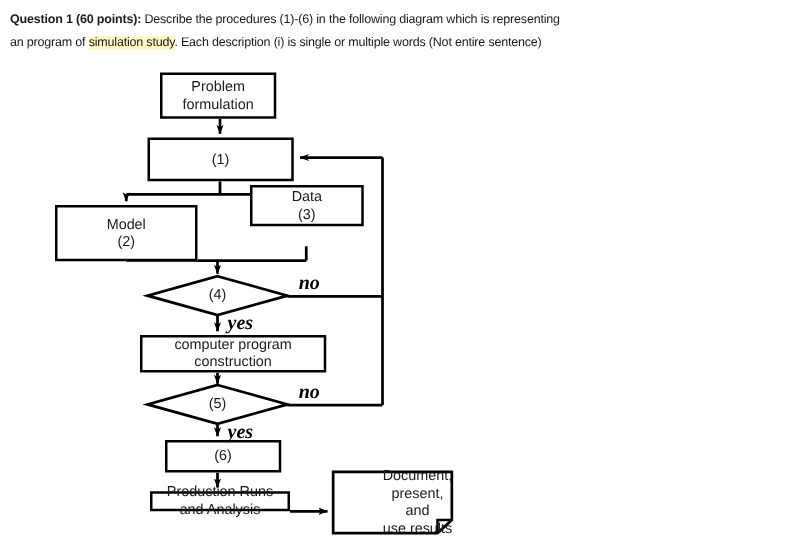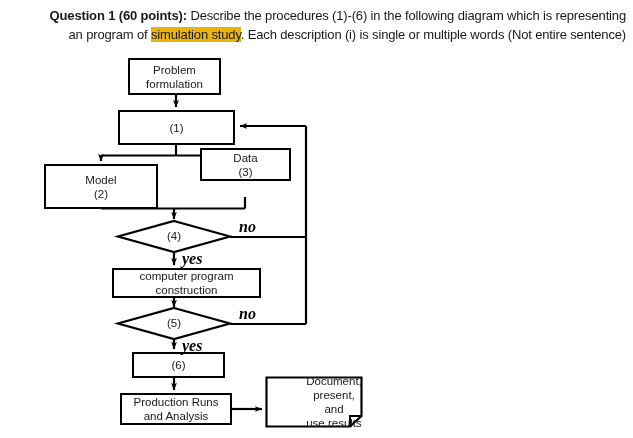--- a/index.html
+++ b/index.html
@@ -15,29 +15,28 @@
     color: #1a1a1a;
     overflow: hidden;
   }
 
   
   #question-text {
     position: absolute;
     left: 8px;
     top: 6px;
     width: 618px;
-    font-size: 13px;
+    font-size: 10px;
     line-height: 19px;
     letter-spacing: -0.15px;
     color: #1a1a1a;
-    text-align: right;
   }
   #question-text .q-bold { font-weight: bold; }
   #question-text .q-hl {
-    background: #eab308;
+    background: #fef9c3;
   }
 
   
   #flowchart {
     position: absolute;
     left: 0;
     top: 0;
     width: 633px;
     height: 438px;
   }
@@ -160,21 +159,21 @@
 (2)</div>
 
   <div class="node" id="node-data" style="left:200px; top:148px; width:91px; height:33px;">Data
 (3)</div>
 
   <div class="node" id="node-computer-program" style="left:112px; top:268px; width:149px; height:30px;">computer program
 construction</div>
 
   <div class="node" id="node-step6" style="left:132px; top:352px; width:93px; height:26px;">(6)</div>
 
-  <div class="node" id="node-production" style="left:120px; top:393px; width:112px; height:32px;">Production Runs
+  <div class="node" id="node-production" style="left:120px; top:393px; width:112px; height:16px;">Production Runs
 and Analysis</div>
 
   <div id="node-document" style="left:265px; top:376px; width:98px; height:52px;">
     <svg width="98" height="52" viewBox="0 0 98 52" style="position:absolute; left:0; top:0;">
       <path d="M1.5,1.5 L96.5,1.5 L96.5,40 L85,50.5 L1.5,50.5 Z" fill="#ffffff" stroke="#000000" stroke-width="2.2"></path>
       <path d="M96.5,40 L85,40 L85,50.5" fill="none" stroke="#000000" stroke-width="2"></path>
     </svg>
     <div class="doc-text">Document,
 present, and
 use results</div>

